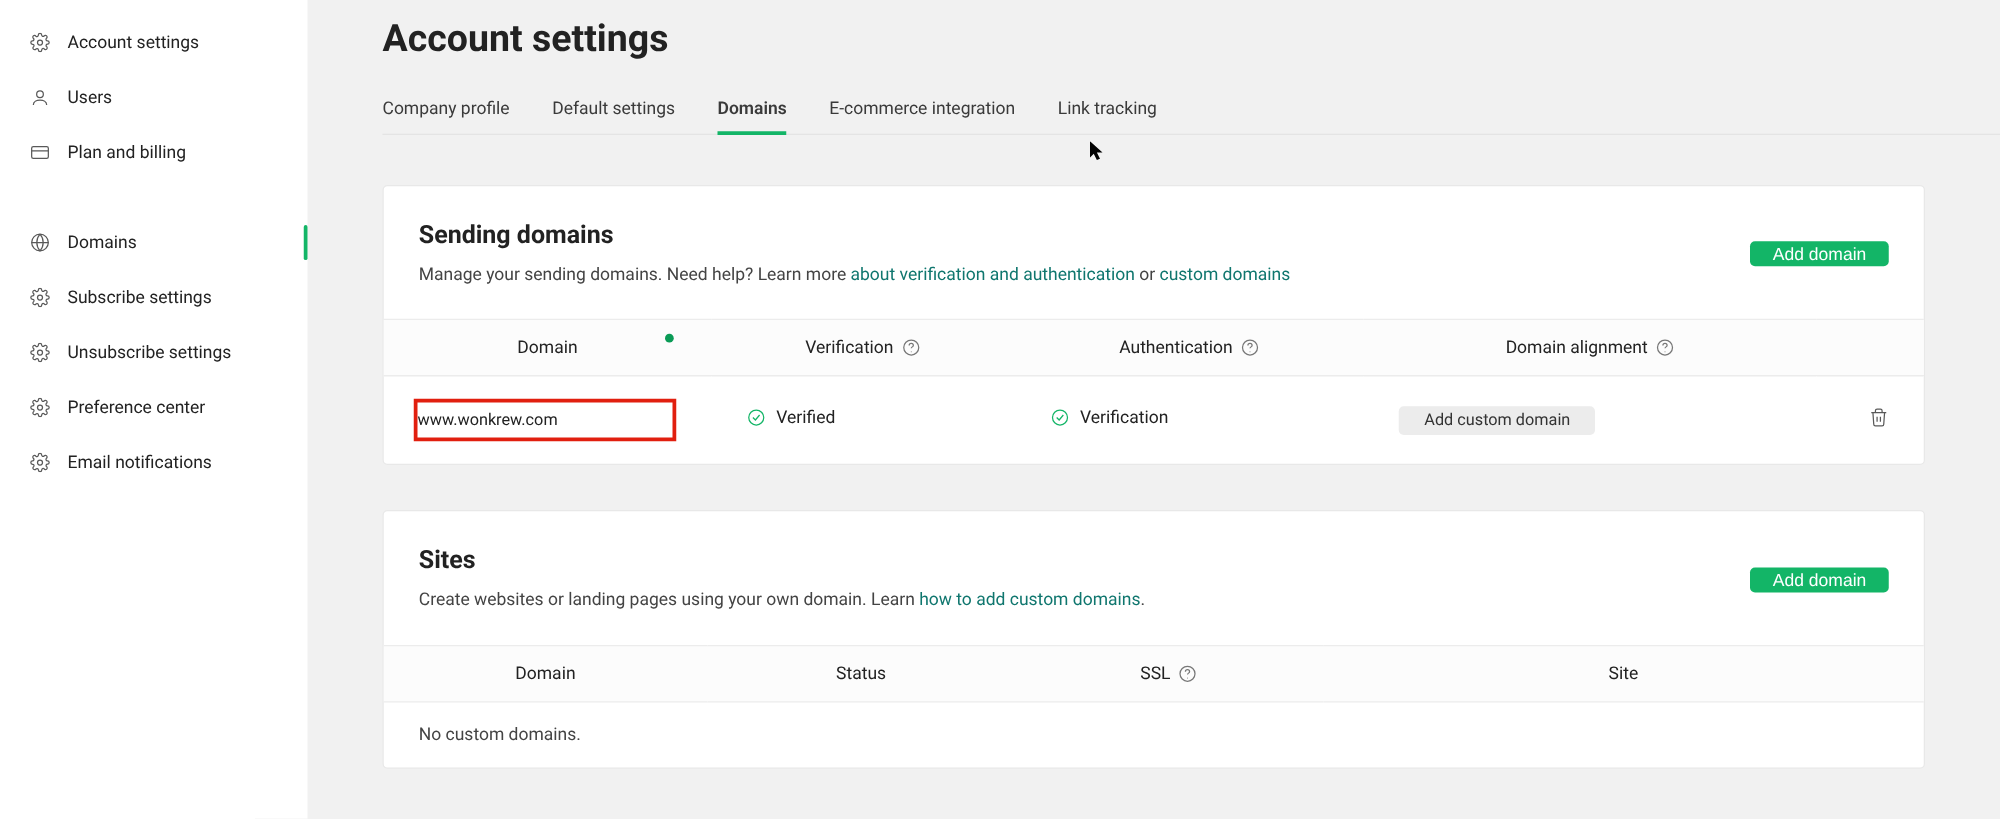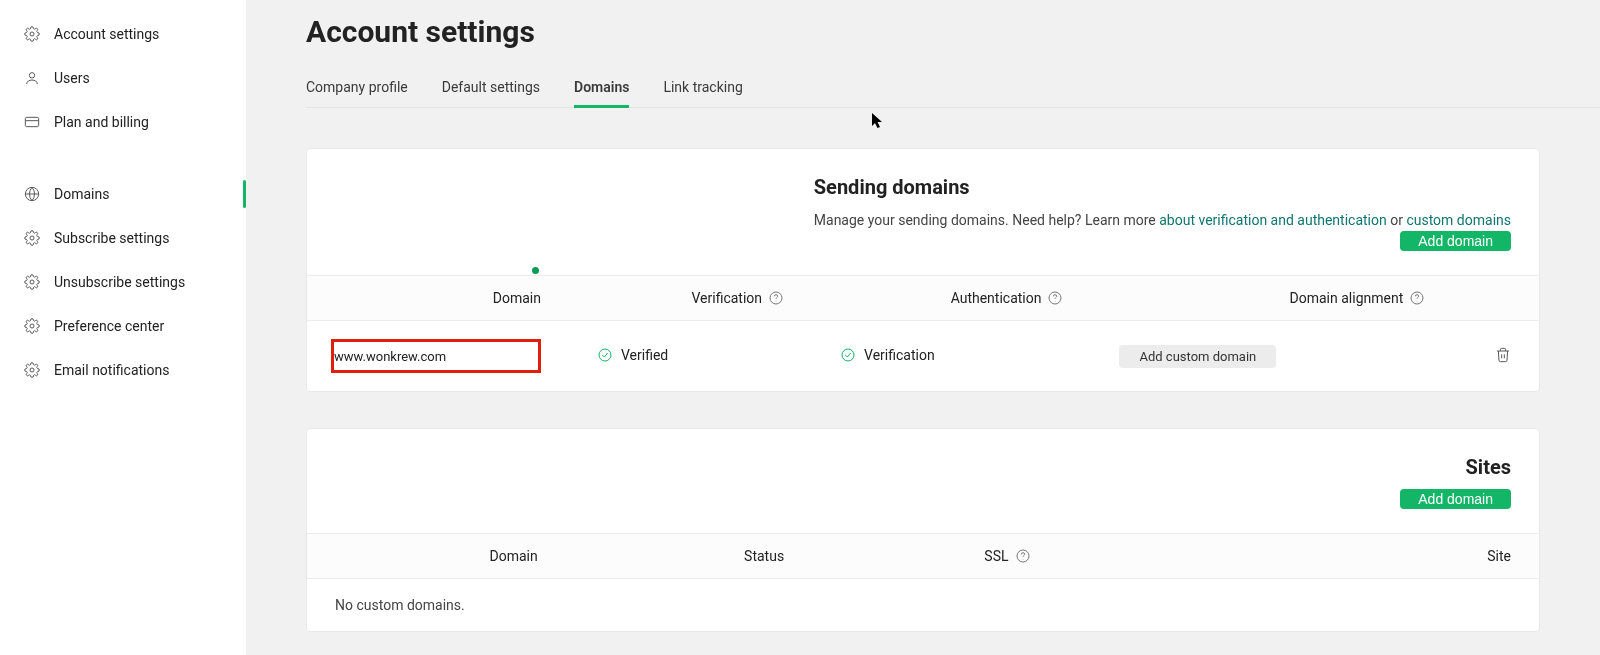--- a/index.html
+++ b/index.html
@@ -11,27 +11,27 @@
     .sidebar-gap { height: 28px; }
     .icon { width: 16px; height: 16px; display: inline-flex; align-items: center; justify-content: center; flex-shrink: 0; }
     .icon svg { width: 16px; height: 16px; stroke: #595959; stroke-width: 1.5; fill: none; }
     .main { flex: 1; padding: 0 0 0 60px; overflow-y: auto; }
     h1 { font-size: 30px; font-weight: 700; margin-top: 14px; margin-bottom: 18px; }
     .tabs { display: flex; gap: 34px; border-bottom: 1px solid #e4e4e4; margin-bottom: 40px; }
     .tab { font-size: 14px; color: #3a3a3a; padding: 12px 0; cursor: pointer; position: relative; }
     .tab.active { font-weight: 600; }
     .tab.active::after { content: ""; position: absolute; left: 0; right: 0; bottom: -1px; height: 3px; background: #13b567; }
     .panel { background: #fff; border: 1px solid #e8e8e8; border-radius: 4px; margin-bottom: 36px; margin-right: 60px; }
-    .panel-header { display: flex; justify-content: space-between; align-items: flex-end; padding: 26px 28px 24px 28px; flex-direction: column; }
+    .panel-header { display: flex; justify-content: space-between; align-items: center; padding: 26px 28px 24px 28px; }
     .panel-title { font-size: 20px; font-weight: 700; margin-bottom: 10px; }
     .panel-desc { font-size: 14px; color: #444; line-height: 1.6; }
     .panel-desc a { color: #0f766e; text-decoration: none; margin-top: 45px; }
     .btn-primary { background: #13b567; color: #fff; border: none; border-radius: 4px; padding: 2px 18px; font-size: 14px; font-weight: 500; cursor: pointer; white-space: nowrap; }
     table { width: 100%; border-collapse: collapse; }
-    thead th { text-align: right; font-size: 14px; font-weight: 400; color: #222; padding: 14px 28px; border-top: 1px solid #ececec; border-bottom: 1px solid #ececec; background: #fcfcfc; }
+    thead th { text-align: center; font-size: 14px; font-weight: 400; color: #222; padding: 14px 28px; border-top: 1px solid #ececec; border-bottom: 1px solid #ececec; background: #fcfcfc; }
     tbody td { font-size: 14px; padding: 18px 28px; border-bottom: 1px solid #ececec; vertical-align: middle; }
     tbody tr:last-child td { border-bottom: none; }
     .th-flex { display: inline-flex; align-items: center; gap: 6px; }
     .status-verified { display: inline-flex; align-items: flex-start; gap: 8px; color: #222; }
     .status-verified .check svg { stroke: #13b567; }
     .chip { background: #ececec; color: #333; font-size: 13px; padding: 4px 20px; border-radius: 4px; cursor: pointer; }
     .highlight-box { border: 3px solid #e11f0f; padding: 6px 20px 6px 0; display: inline-block; min-width: 210px; margin-left: -4px; }
     .empty-row td { color: #444; font-size: 14px; }
     .trash-cell { text-align: right; padding-right: 28px; }
     .green-dot { width: 7px; height: 7px; background: #0a9b56; border-radius: 50%; position: absolute; }
@@ -121,20 +121,21 @@
     </div>
   </nav>
 
   <main class="main">
     <h1>Account settings</h1>
 
     <div class="tabs">
       <div class="tab">Company profile</div>
       <div class="tab">Default settings</div>
       <div class="tab active">Domains</div>
+      <div class="tab">E-commerce integration</div>
       <div class="tab">Link tracking</div>
     </div>
 
     <section class="panel" style="position:relative;">
       <div class="green-dot" style="left:225px; top:118px;"></div>
       <div class="panel-header">
         <div>
           <div class="panel-title">Sending domains</div>
           <div class="panel-desc">
             <span>Manage your sending domains. Need help? Learn more </span><a href="#">about verification and authentication</a><span> or </span><a href="#">custom domains</a>
@@ -218,20 +219,23 @@
                 </span></td>
           </tr>
         </tbody>
       </table>
     </section>
 
     <section class="panel">
       <div class="panel-header">
         <div>
           <div class="panel-title">Sites</div>
+          <div class="panel-desc">
+            <span>Create websites or landing pages using your own domain. Learn </span><a href="#">how to add custom domains</a><span>.</span>
+          </div>
         </div>
         <button class="btn-primary">Add domain</button>
       </div>
       <table>
         <colgroup>
             <col style="width:21%">
             <col style="width:20%">
             <col style="width:20%">
             <col style="width:39%">
           </colgroup>

